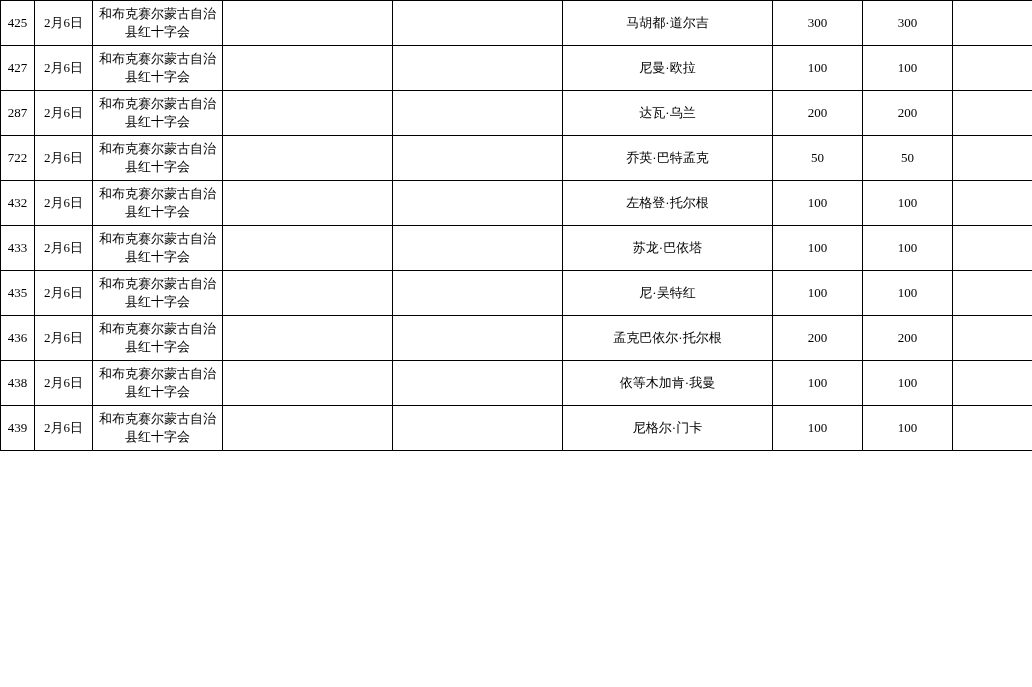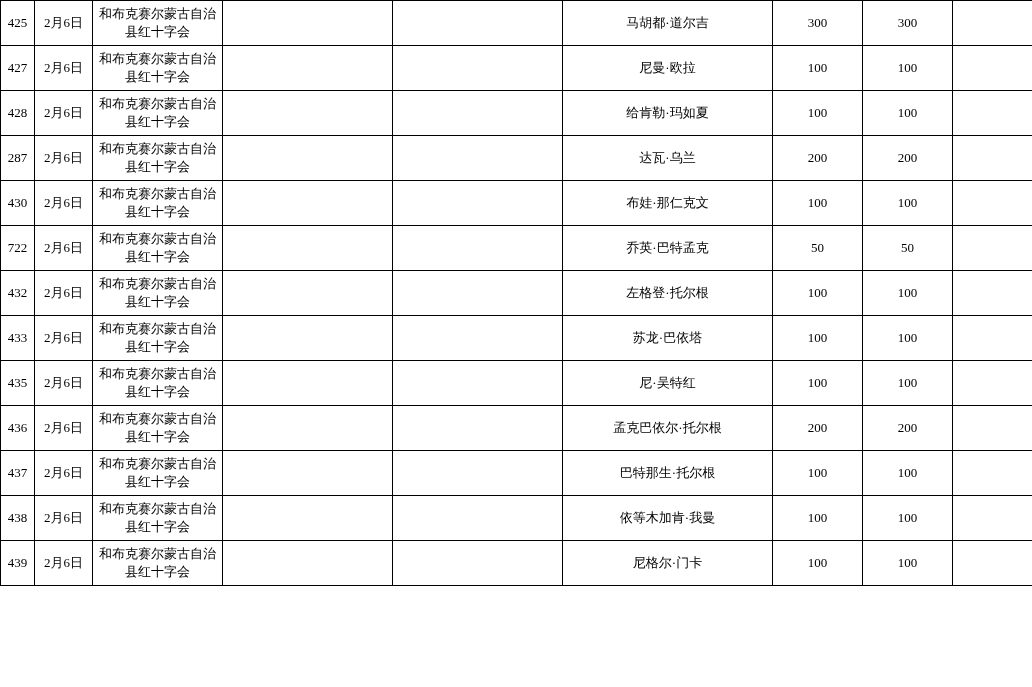--- a/index.html
+++ b/index.html
@@ -67,50 +67,28 @@
         <td>2月6日</td>
         <td>和布克赛尔蒙古自治县红十字会</td>
         <td></td>
         <td></td>
         <td>尼曼·欧拉</td>
         <td>100</td>
         <td>100</td>
         <td></td>
       </tr>
       <tr>
-        <td>428</td>
-        <td>2月6日</td>
-        <td>和布克赛尔蒙古自治县红十字会</td>
-        <td></td>
-        <td></td>
-        <td>给肯勒·玛如夏</td>
-        <td>100</td>
-        <td>100</td>
-        <td></td>
-      </tr>
-      <tr>
         <td>287</td>
         <td>2月6日</td>
         <td>和布克赛尔蒙古自治县红十字会</td>
         <td></td>
         <td></td>
         <td>达瓦·乌兰</td>
         <td>200</td>
         <td>200</td>
-        <td></td>
-      </tr>
-      <tr>
-        <td>430</td>
-        <td>2月6日</td>
-        <td>和布克赛尔蒙古自治县红十字会</td>
-        <td></td>
-        <td></td>
-        <td>布娃·那仁克文</td>
-        <td>100</td>
-        <td>100</td>
         <td></td>
       </tr>
       <tr>
         <td>722</td>
         <td>2月6日</td>
         <td>和布克赛尔蒙古自治县红十字会</td>
         <td></td>
         <td></td>
         <td>乔英·巴特孟克</td>
         <td>50</td>
@@ -155,31 +133,20 @@
         <td>2月6日</td>
         <td>和布克赛尔蒙古自治县红十字会</td>
         <td></td>
         <td></td>
         <td>孟克巴依尔·托尔根</td>
         <td>200</td>
         <td>200</td>
         <td></td>
       </tr>
       <tr>
-        <td>437</td>
-        <td>2月6日</td>
-        <td>和布克赛尔蒙古自治县红十字会</td>
-        <td></td>
-        <td></td>
-        <td>巴特那生·托尔根</td>
-        <td>100</td>
-        <td>100</td>
-        <td></td>
-      </tr>
-      <tr>
         <td>438</td>
         <td>2月6日</td>
         <td>和布克赛尔蒙古自治县红十字会</td>
         <td></td>
         <td></td>
         <td>依等木加肯·我曼</td>
         <td>100</td>
         <td>100</td>
         <td></td>
       </tr>

